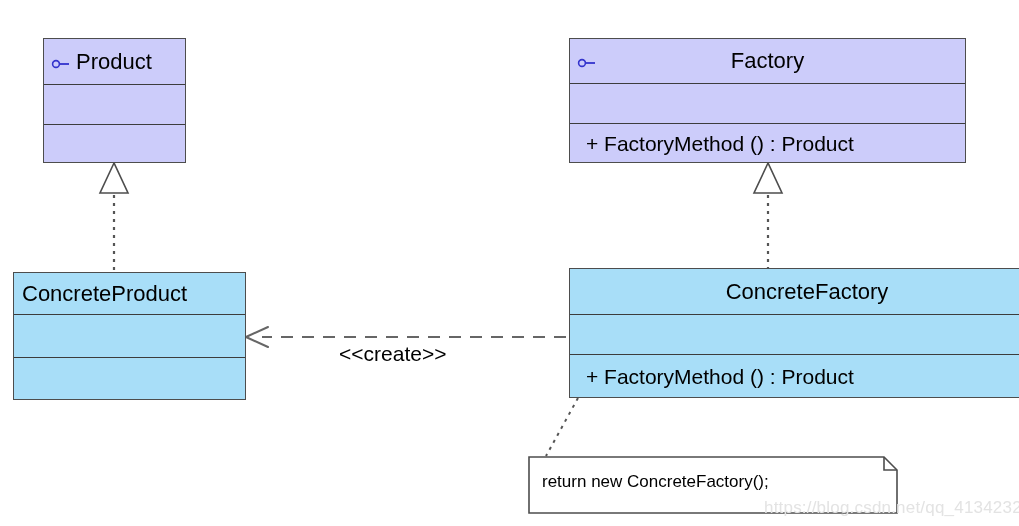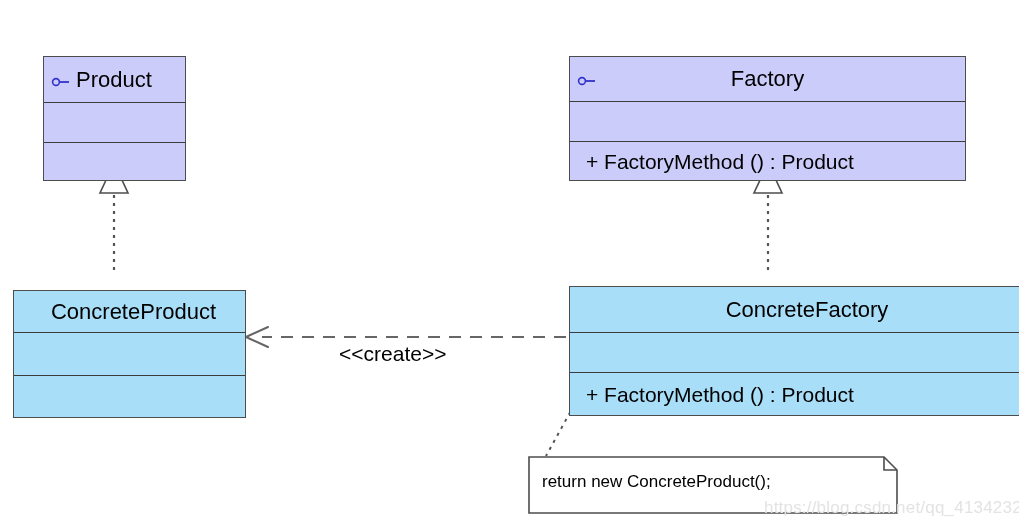--- a/index.html
+++ b/index.html
@@ -17,21 +17,20 @@
     background: #ffffff;
     overflow: hidden;
   }
   
   .uml-class {
     position: absolute;
     box-sizing: border-box;
     border: 1px solid #4d4d4d;
     display: flex;
     flex-direction: column;
-    margin-top: 18px;
   }
   .uml-class .row {
     box-sizing: border-box;
     display: flex;
     align-items: center;
     position: relative;
   }
   .uml-class .row.divider-top {
     border-top: 1px solid #3c3c3c;
   }
@@ -160,21 +159,21 @@
       </span>
       <span class="name-text">Factory</span>
     </div>
     <div class="row divider-top" style="height:40px;"></div>
     <div class="row divider-top" style="flex:1;">
       <span class="member-text">+ FactoryMethod () : Product</span>
     </div>
   </div>
 
   <div class="uml-class fill-blue" style="left:13px; top:272px; width:233px; height:128px;">
-    <div class="row title-row left" style="height:41px; padding-left:8px;justify-content:center;">
+    <div class="row title-row left" style="height:41px; padding-left:8px;">
       <span class="name-text">ConcreteProduct</span>
     </div>
     <div class="row divider-top" style="height:43px;"></div>
     <div class="row divider-top" style="flex:1;"></div>
   </div>
 
   <div class="uml-class fill-blue" style="left:569px; top:268px; width:476px; height:130px;">
     <div class="row title-row" style="height:45px;">
       <span class="name-text">ConcreteFactory</span>
     </div>
@@ -182,18 +181,18 @@
     <div class="row divider-top" style="flex:1;">
       <span class="member-text">+ FactoryMethod () : Product</span>
     </div>
   </div>
 
   <div class="uml-note" style="left:528px; top:456px; width:370px; height:58px;">
     <svg viewBox="0 0 370 58" width="370" height="58" xmlns="http://www.w3.org/2000/svg">
       <path d="M 1 1 L 356 1 L 369 14 L 369 57 L 1 57 Z" fill="#ffffff" stroke="#4d4d4d" stroke-width="1.6"></path>
       <path d="M 356 1 L 356 14 L 369 14" fill="none" stroke="#4d4d4d" stroke-width="1.6"></path>
     </svg>
-    <span class="note-text">return new ConcreteProduct();</span>
+    <span class="note-text">return new ConcreteFactory();</span>
   </div>
 
   <div class="watermark" style="left:764px; top:499px;">https://blog.csdn.net/qq_41342326</div>
 
 </div>
 
 </body></html>

